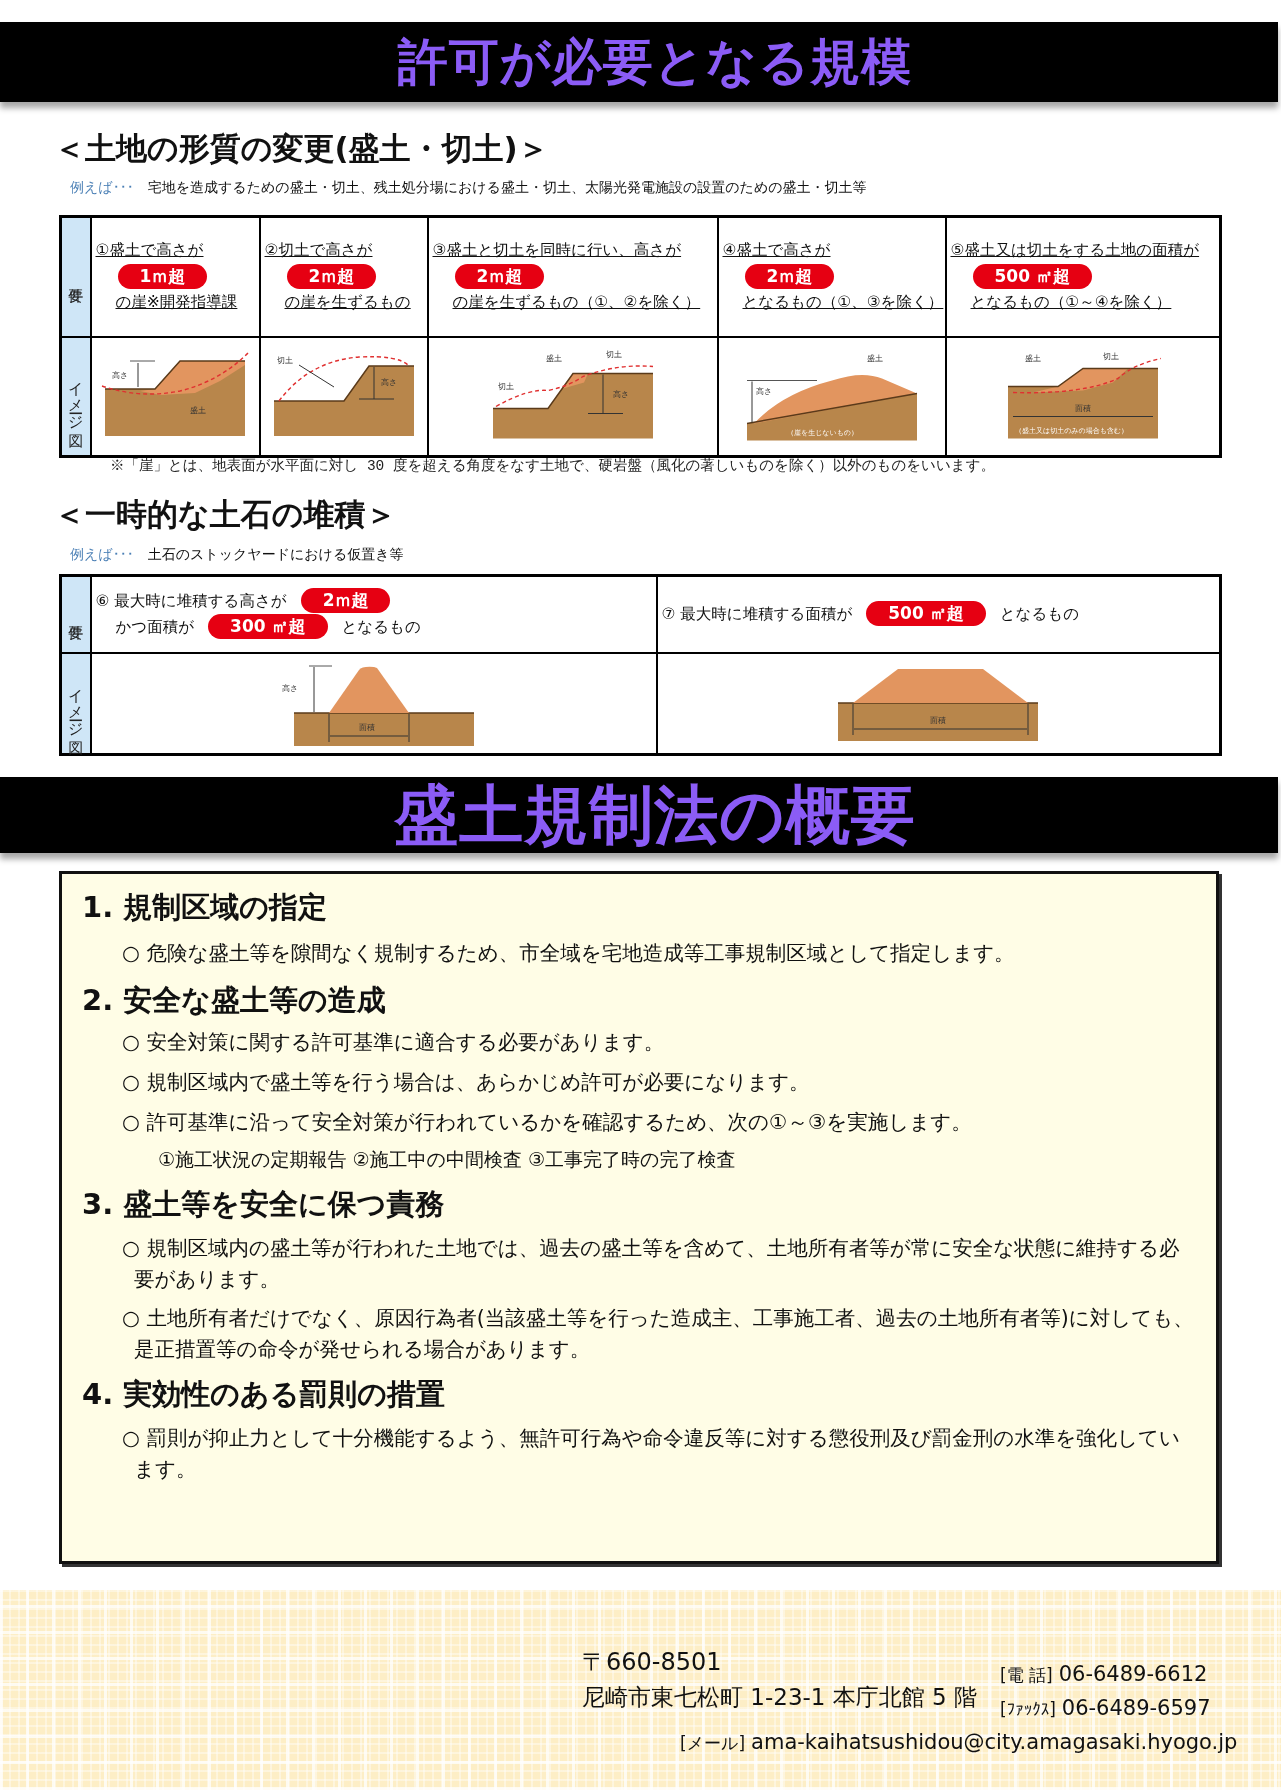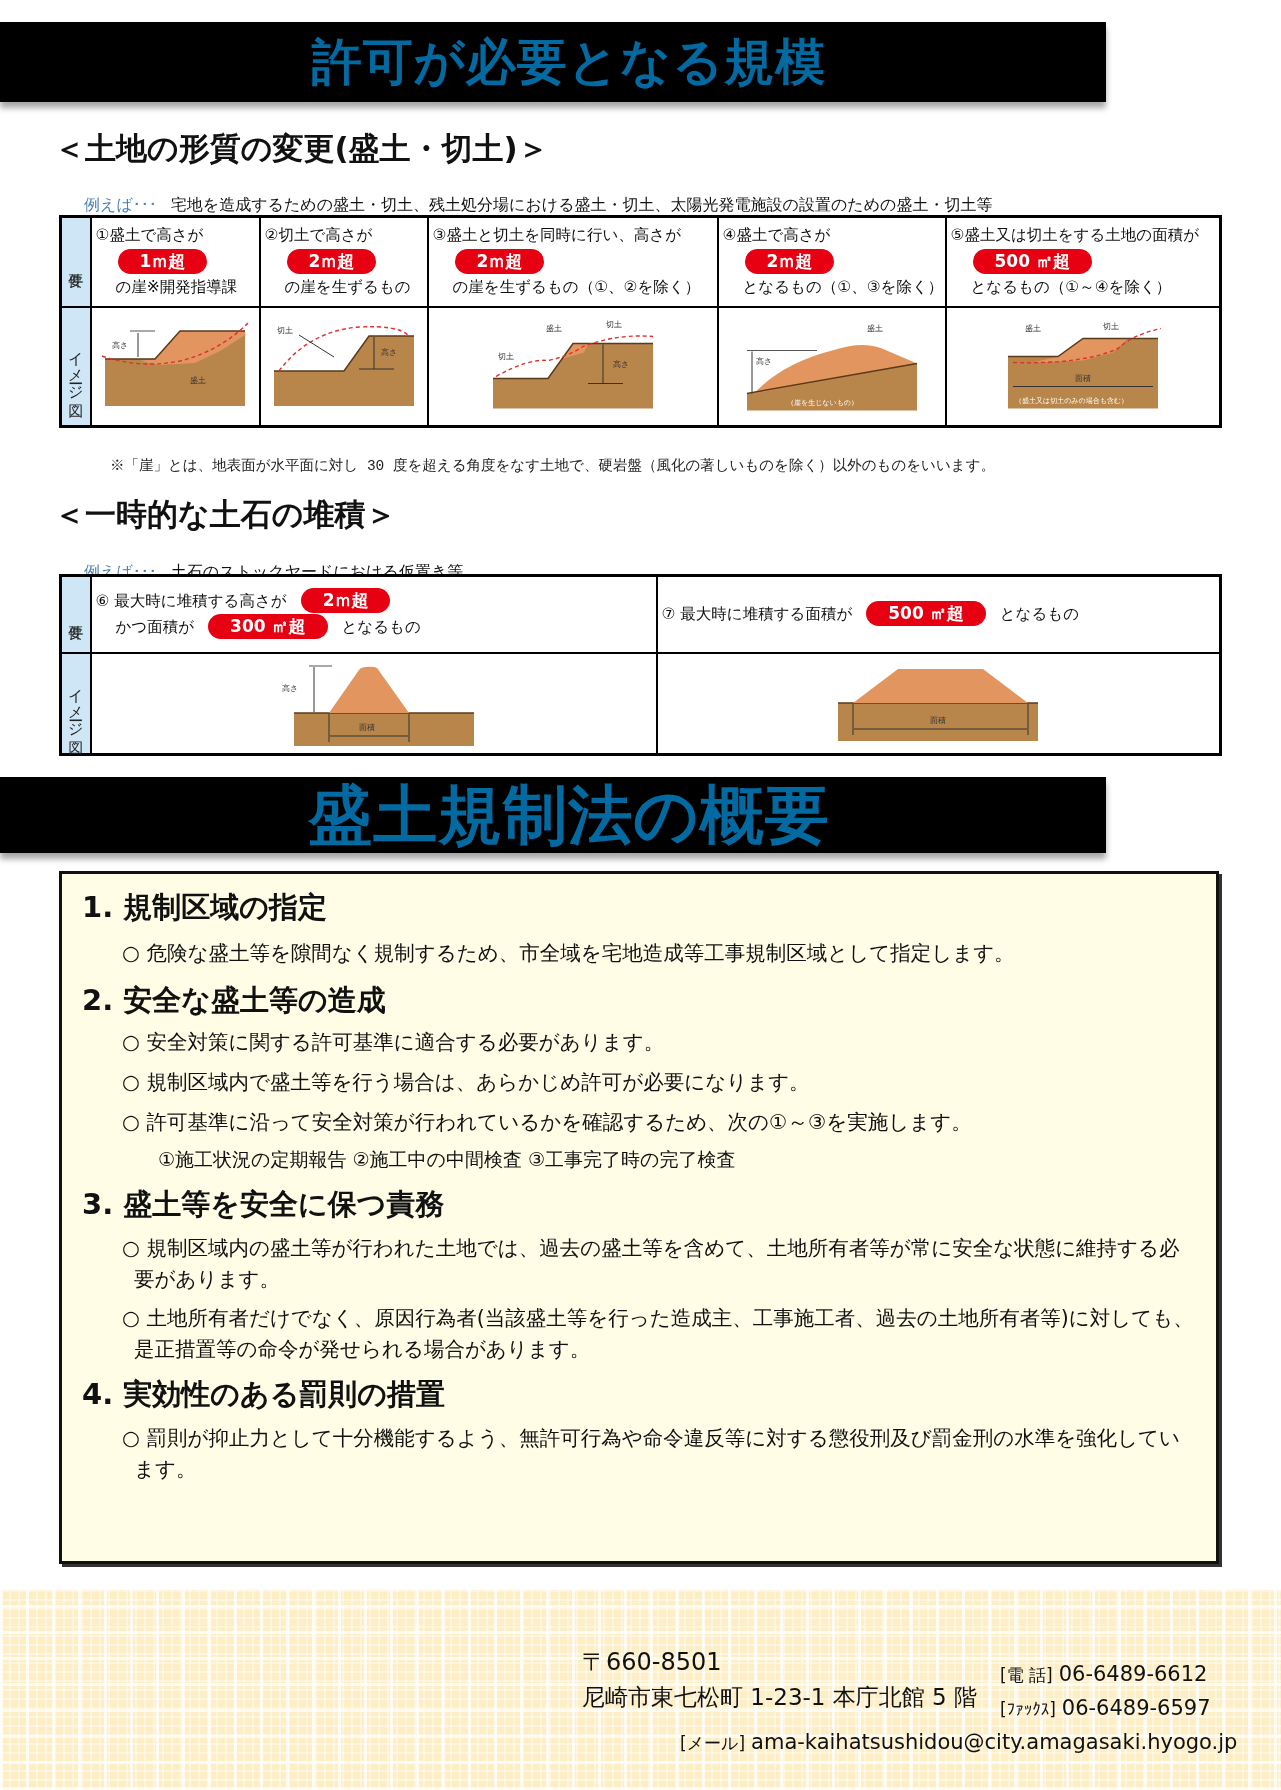--- a/index.html
+++ b/index.html
@@ -1,29 +1,29 @@
 <!DOCTYPE html>
 <html><head>
 <meta charset="utf-8">
 <style>
   * { box-sizing: border-box; margin: 0; padding: 0; }
   html, body { width: 1281px; height: 1790px; background: #ffffff; overflow: hidden; }
   body { position: relative; font-family: "DejaVu Sans", "Liberation Sans", sans-serif; color: #111; }
 
   .title-bar {
-    position: absolute; left: 0; width: 1106px; background: #000; color: #0369a1;
+    position: absolute; left: 0; width: 1278px; background: #000; color: #8b5cf6;
     display: flex; align-items: center; justify-content: center;
     box-shadow: 0 6px 6px rgba(0,0,0,0.35);
     font-weight: bold; letter-spacing: 1px; padding-left: 32px;
   }
   #title1 { top: 22px; height: 80px; font-size: 50px; }
   #title2 { top: 777px; height: 76px; font-size: 64px; }
 
   .sub-heading { position: absolute; left: 54px; font-size: 31px; font-weight: bold; color: #111; }
-  .example { position: absolute; left: 84px; font-size: 16px; color: #111; margin-top: 16px; }
+  .example { position: absolute; left: 70px; font-size: 14px; color: #111; }
   .example .ex-label { color: #4a7fb5; margin-right: 14px; }
 
   table.req {
     position: absolute; left: 59px; width: 1160px; border-collapse: collapse;
     border: 3px solid #000; table-layout: fixed;
   }
   table.req td { border: 2px solid #000; vertical-align: middle; background: #fff; }
   table.req td.side {
     background: #cfe6f7; width: 30px; text-align: center; font-size: 15px; line-height: 16px;
     writing-mode: vertical-rl; padding: 4px 0; color: #222;
@@ -80,21 +80,21 @@
 <table class="req" style="top:215px;">
   <colgroup>
     <col style="width:30px">
       <col style="width:169px">
       <col style="width:168px">
       <col style="width:290px">
       <col style="width:228px">
       <col style="width:275px">
   </colgroup>
   <tbody>
-      <tr style="height:90px;">
+      <tr style="height:120px;text-decoration:underline;">
     <td class="side">要件</td>
     <td>
           <div class="cell-text">
       <div>①盛土で高さが</div>
       <div><span class="pill">1ｍ超</span></div>
       <div class="indent">の崖※開発指導課</div>
     </div>
         </td>
     <td>
           <div class="cell-text">

